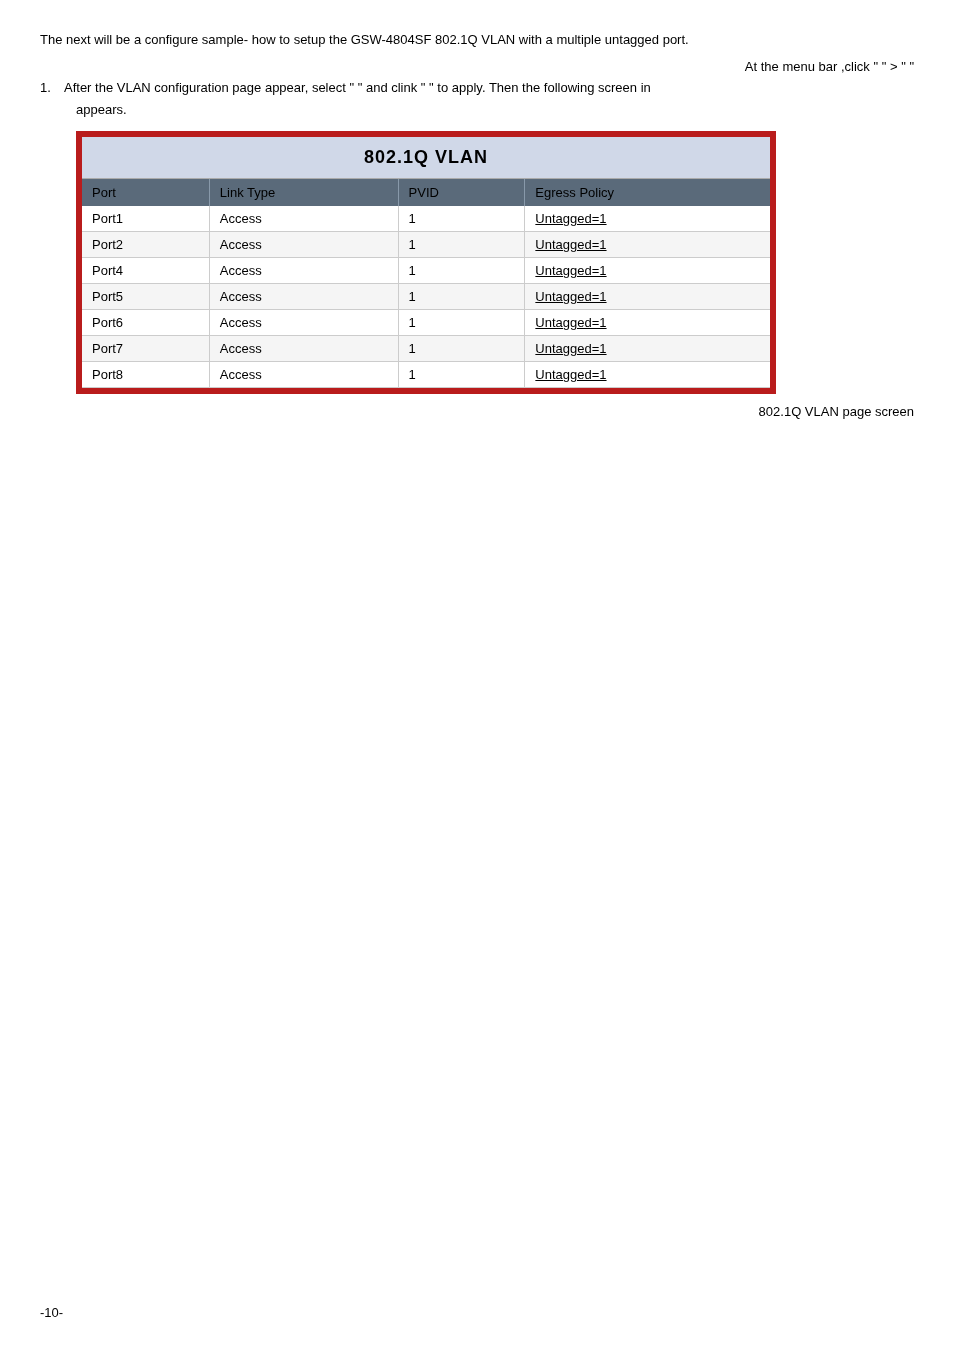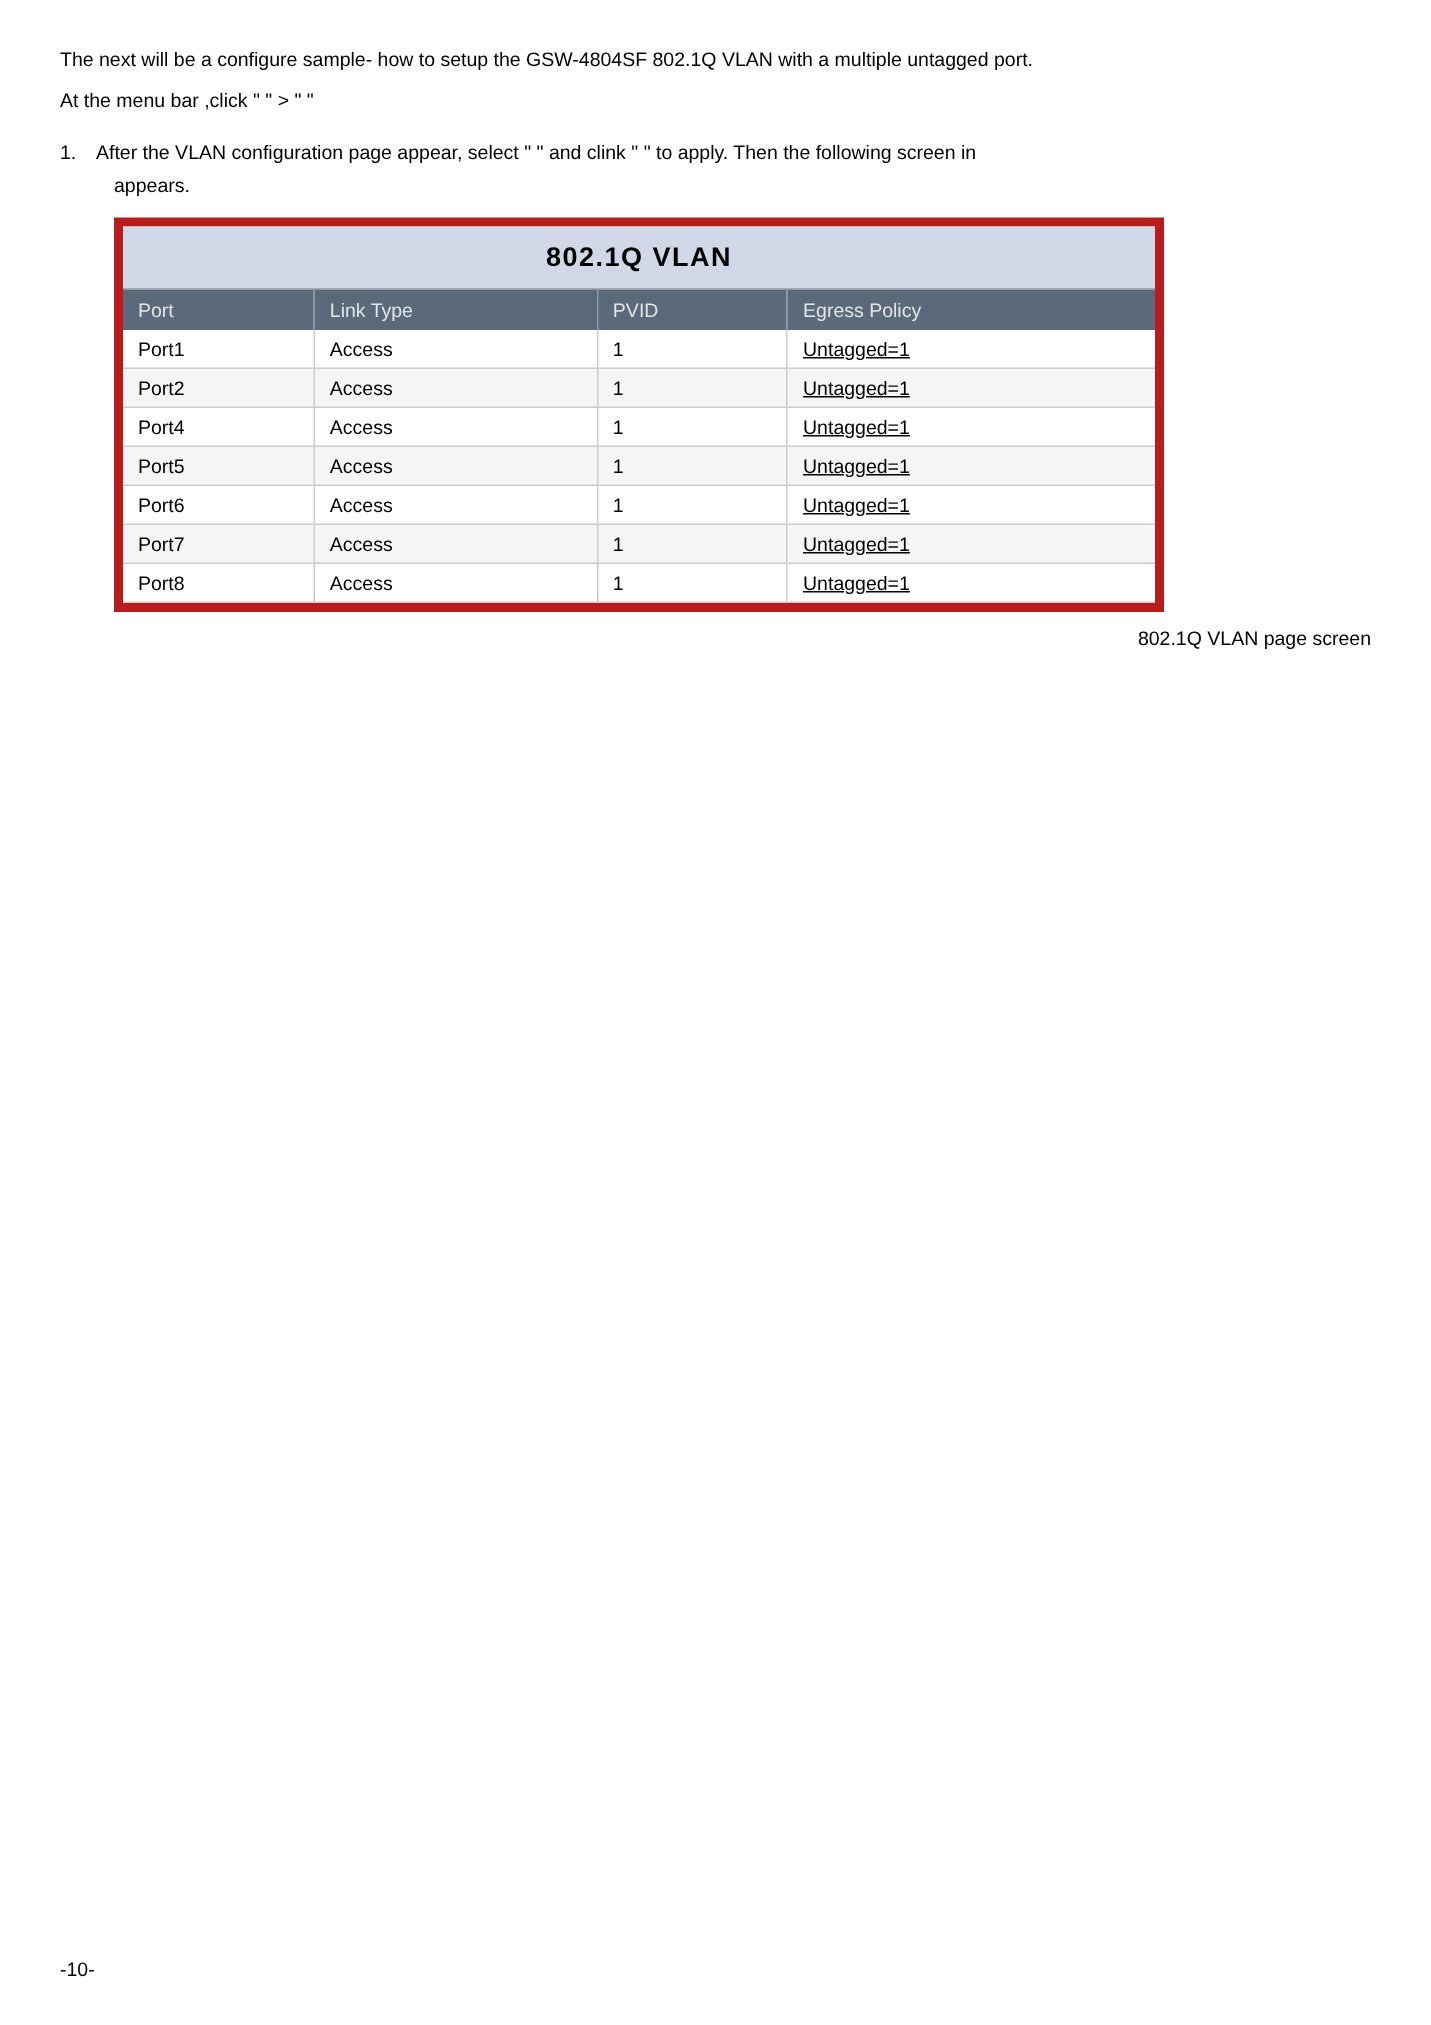--- a/index.html
+++ b/index.html
@@ -17,22 +17,22 @@
       min-height: 1350px;
       padding: 30px 40px;
     }
 
     .intro-text {
       line-height: 1.6;
       margin-bottom: 6px;
     }
 
     .menu-bar-text {
-      margin-bottom: 14px;
       line-height: 1.6;
+      text-align: right;
     }
 
     .step-text {
       display: flex;
       gap: 4px;
       line-height: 1.6;
       margin-bottom: 4px;
     }
 
     .step-number {
@@ -62,21 +62,21 @@
     }
 
     .vlan-table {
       width: 100%;
       border-collapse: collapse;
       font-size: 13px;
     }
 
     .vlan-table thead tr {
       background: #5a6a7a;
-      color: #e5e5e5;
+      color: #000000;
     }
 
     .vlan-table thead th {
       padding: 6px 10px;
       text-align: left;
       border-right: 1px solid #8899aa;
       font-weight: normal;
     }
 
     .vlan-table thead th:last-child {

